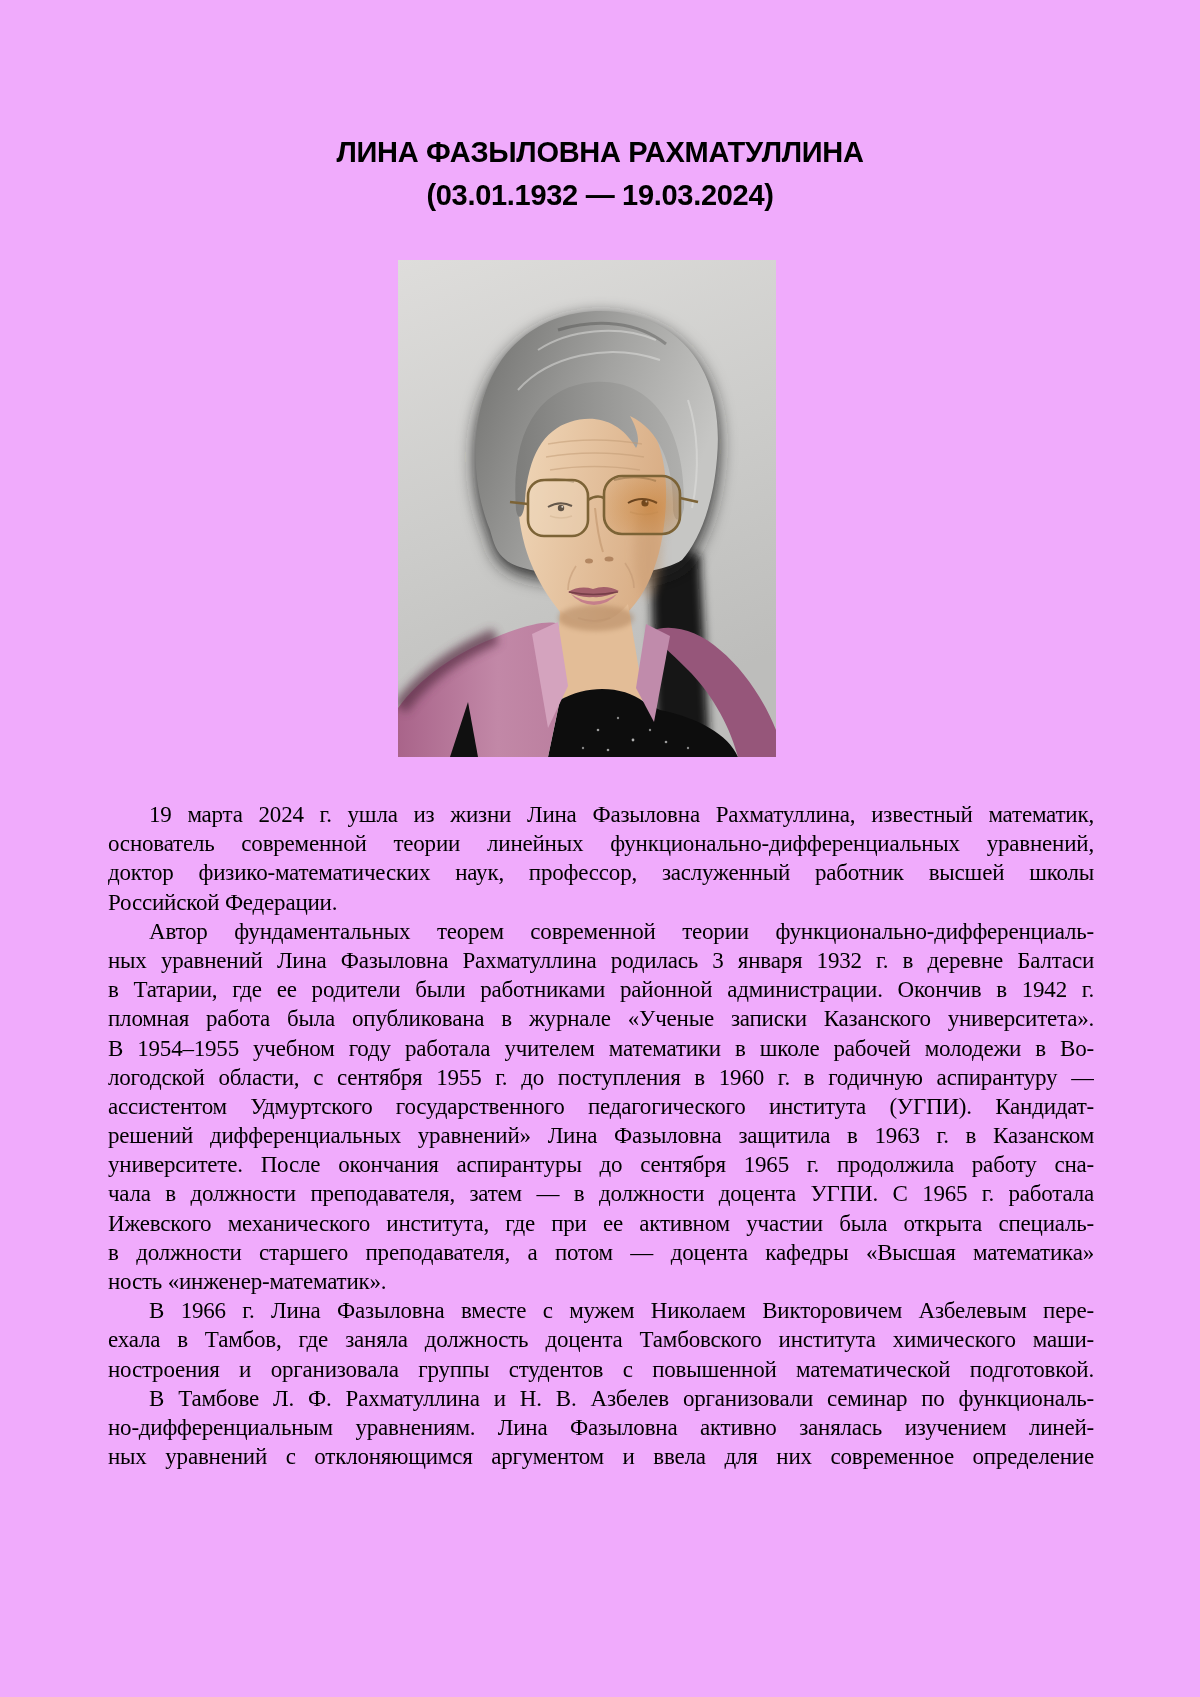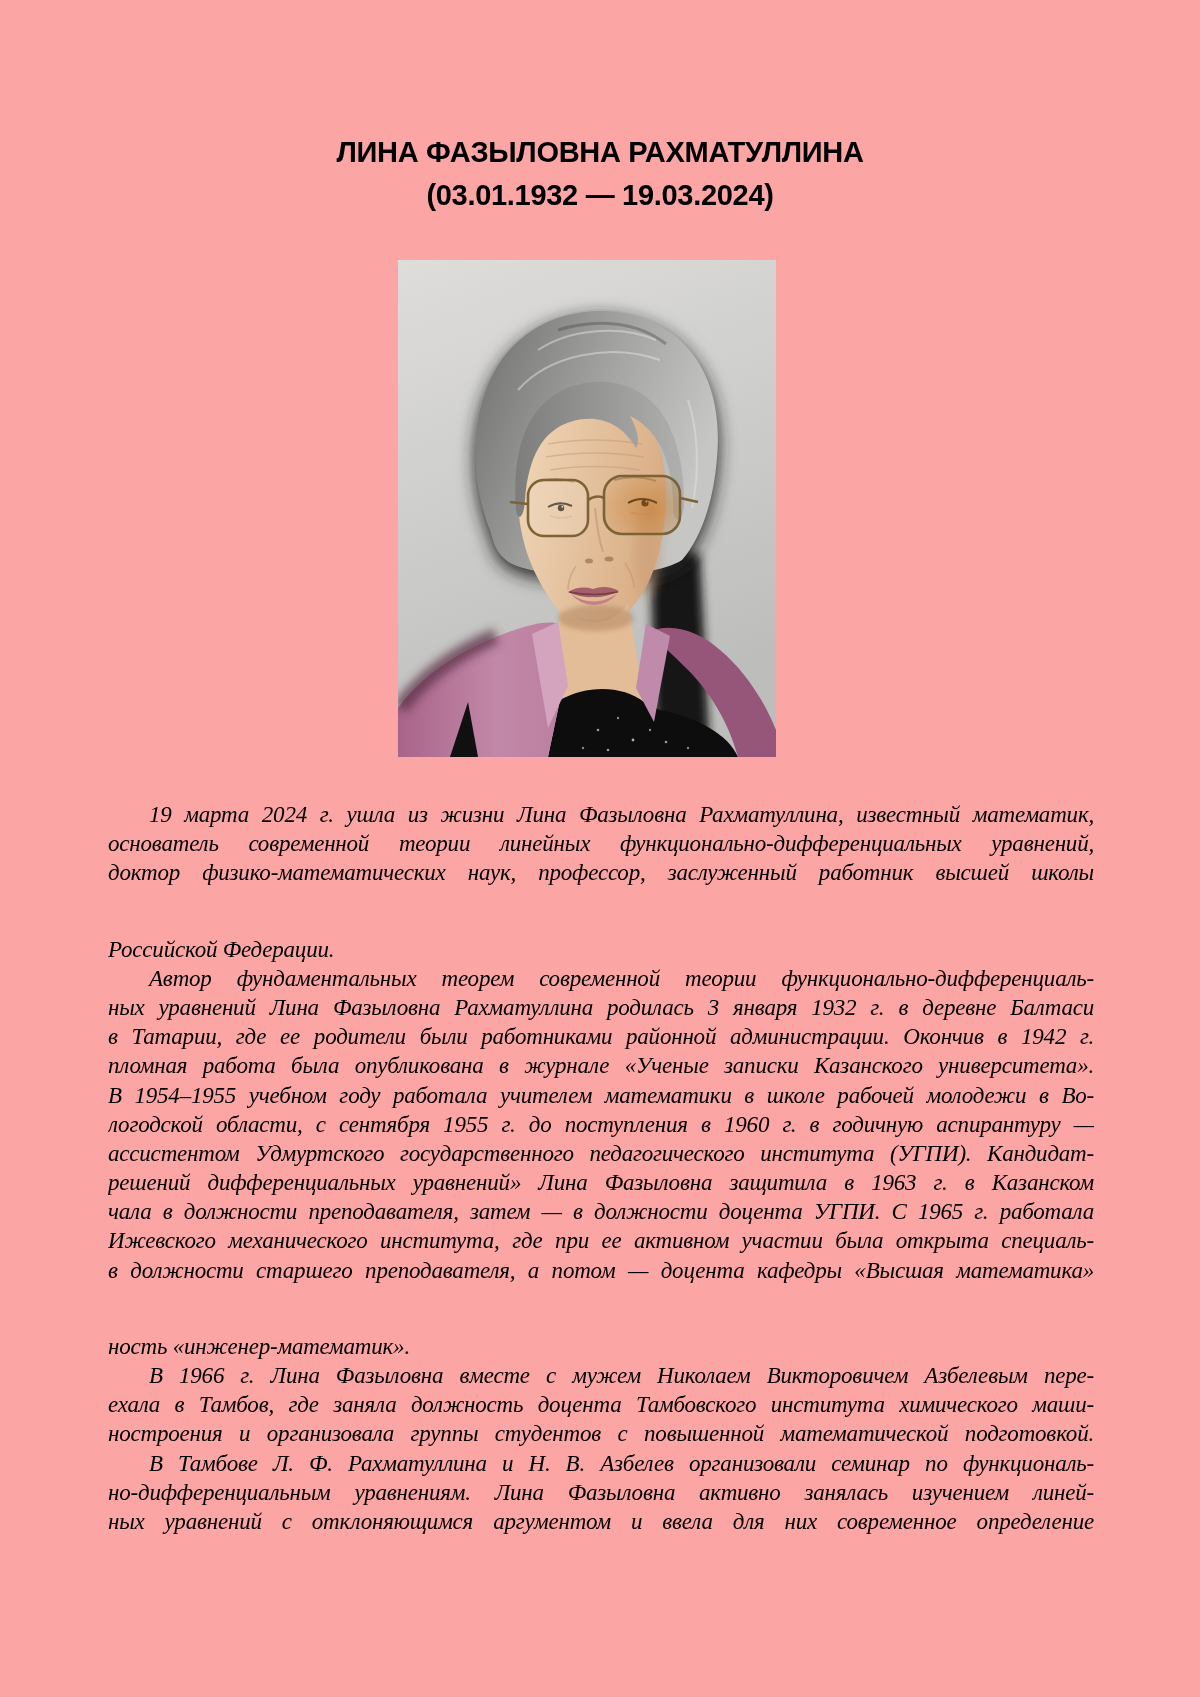--- a/index.html
+++ b/index.html
@@ -1,31 +1,31 @@
 <!DOCTYPE html>
 <html><head>
 <meta charset="utf-8">
 <style>
   html,body{margin:0;padding:0;background:#ffffff;}
-  .page{position:relative;width:1200px;height:1697px;background:#fca5a5;overflow:hidden;}
+  .page{position:relative;width:1200px;height:1697px;background:#f0abfc;overflow:hidden;}
   .title-block{
     position:absolute;top:131px;left:0;width:1200px;text-align:center;
     font-family:"Liberation Sans","DejaVu Sans",sans-serif;font-weight:700;
     font-size:29px;line-height:43px;letter-spacing:-0.3px;color:#000;
   }
   .photo-frame{position:absolute;left:398px;top:260px;width:378px;height:497px;overflow:hidden;}
   .photo-frame svg{display:block;}
   .article{
     position:absolute;left:108px;top:800px;width:986px;
     font-family:"Liberation Serif","DejaVu Serif",serif;
     font-size:23px;line-height:29.2px;letter-spacing:-0.2px;color:#000;
   }
-  .line{height:29.2px;overflow:hidden;text-align:justify;text-align-last:justify;font-style:italic;}
+  .line{height:29.2px;overflow:hidden;text-align:justify;text-align-last:justify;}
   .line.first{text-indent:41px;}
-  .line.last{text-align:left;text-align-last:left;margin-top:47px;}
+  .line.last{text-align:left;text-align-last:left;}
 </style>
 </head>
 <body>
 
 <div class="page">
 
   <div class="title-block">
     <div>ЛИНА ФАЗЫЛОВНА РАХМАТУЛЛИНА</div>
     <div>(03.01.1932 — 19.03.2024)</div>
   </div>
@@ -162,20 +162,21 @@
       <div class="line">доктор физико-математических наук, профессор, заслуженный работник высшей школы</div>
       <div class="line last">Российской Федерации.</div>
       <div class="line first">Автор фундаментальных теорем современной теории функционально-дифференциаль-</div>
       <div class="line">ных уравнений Лина Фазыловна Рахматуллина родилась 3 января 1932 г. в деревне Балтаси</div>
       <div class="line">в Татарии, где ее родители были работниками районной администрации. Окончив в 1942 г.</div>
       <div class="line">пломная работа была опубликована в журнале «Ученые записки Казанского университета».</div>
       <div class="line">В 1954–1955 учебном году работала учителем математики в школе рабочей молодежи в Во-</div>
       <div class="line">логодской области, с сентября 1955 г. до поступления в 1960 г. в годичную аспирантуру —</div>
       <div class="line">ассистентом Удмуртского государственного педагогического института (УГПИ). Кандидат-</div>
       <div class="line">решений дифференциальных уравнений» Лина Фазыловна защитила в 1963 г. в Казанском</div>
+      <div class="line">университете. После окончания аспирантуры до сентября 1965 г. продолжила работу сна-</div>
       <div class="line">чала в должности преподавателя, затем — в должности доцента УГПИ. С 1965 г. работала</div>
       <div class="line">Ижевского механического института, где при ее активном участии была открыта специаль-</div>
       <div class="line">в должности старшего преподавателя, а потом — доцента кафедры «Высшая математика»</div>
       <div class="line last">ность «инженер-математик».</div>
       <div class="line first">В 1966 г. Лина Фазыловна вместе с мужем Николаем Викторовичем Азбелевым пере-</div>
       <div class="line">ехала в Тамбов, где заняла должность доцента Тамбовского института химического маши-</div>
       <div class="line">ностроения и организовала группы студентов с повышенной математической подготовкой.</div>
       <div class="line first">В Тамбове Л. Ф. Рахматуллина и Н. В. Азбелев организовали семинар по функциональ-</div>
       <div class="line">но-дифференциальным уравнениям. Лина Фазыловна активно занялась изучением линей-</div>
       <div class="line">ных уравнений с отклоняющимся аргументом и ввела для них современное определение</div>

